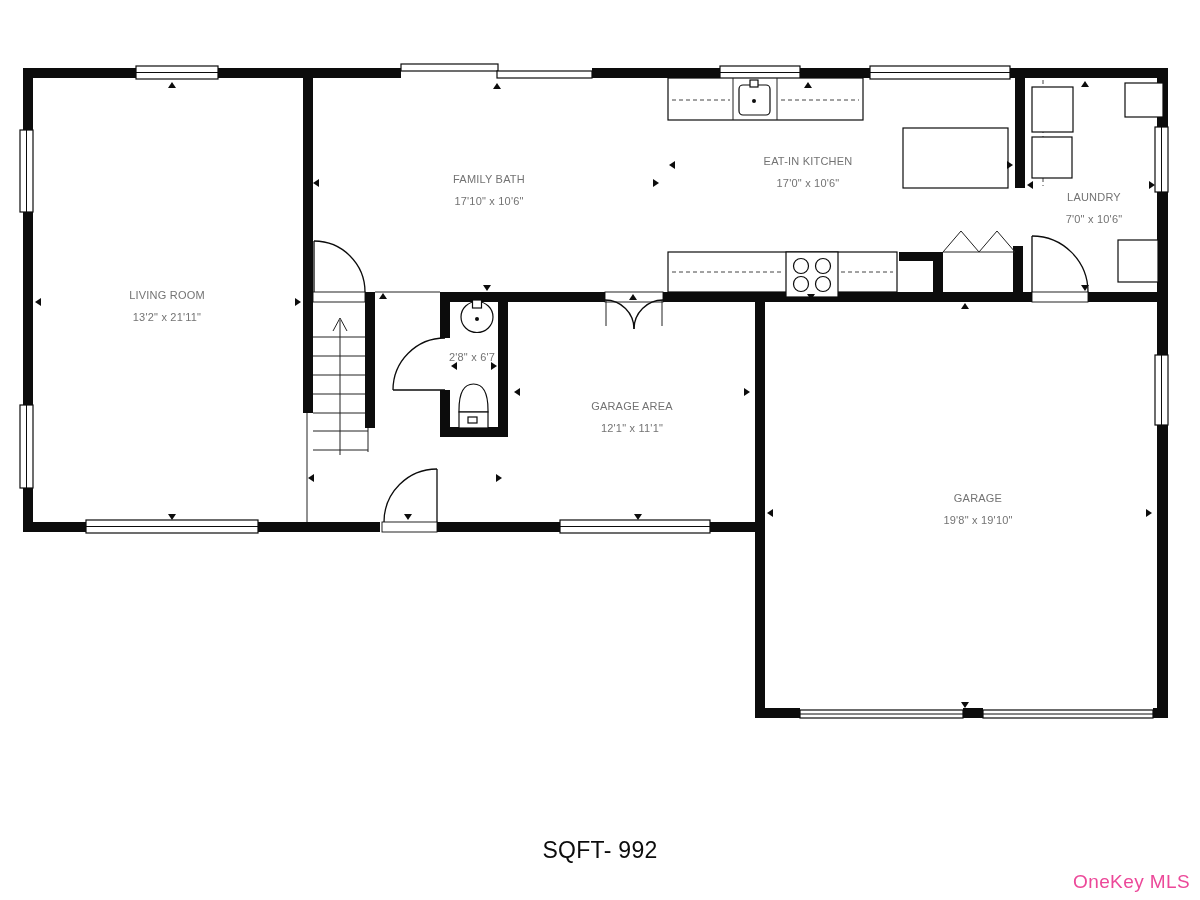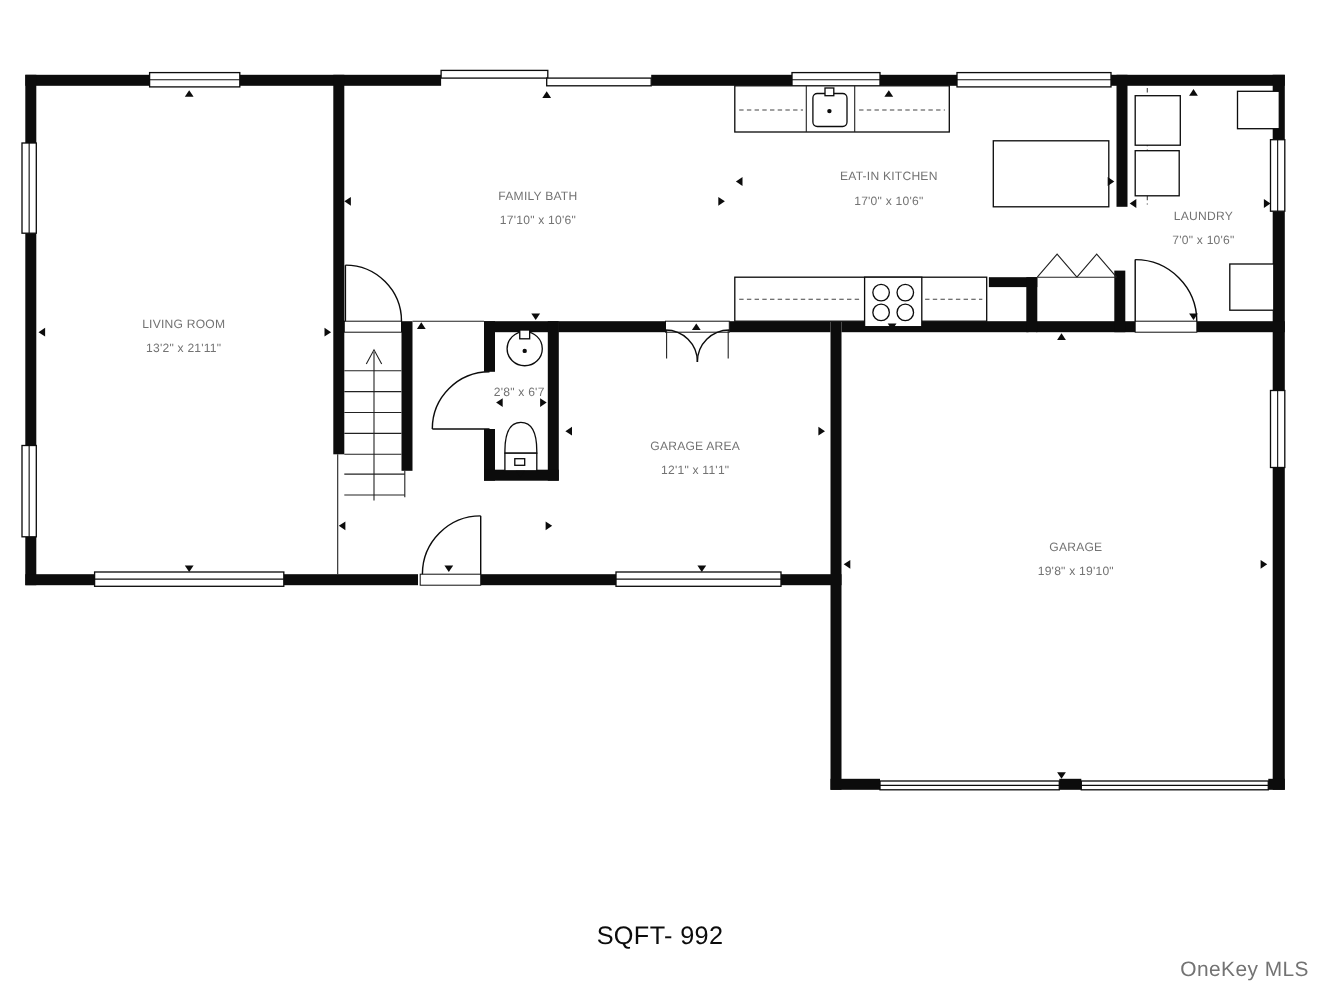--- a/index.html
+++ b/index.html
@@ -13,21 +13,21 @@
     color:#737373;font-size:11px;line-height:22px;letter-spacing:.2px;
   }
   .room-label .room-name{display:block;}
   .room-label .room-dims{display:block;}
   .sqft-label{
     position:absolute;left:490px;top:803px;width:220px;text-align:center;
     color:#0c0c0c;font-size:23px;letter-spacing:.3px;margin-top:34px;
   }
   .watermark{
     position:absolute;right:10px;bottom:7px;
-    color:#737373;font-size:19px;letter-spacing:.4px;
+    color:#ec4899;font-size:19px;letter-spacing:.4px;
   }
   .wall{fill:#0c0c0c;stroke:none;}
   .win{fill:#ffffff;stroke:#0c0c0c;stroke-width:1.2;}
   .winline{stroke:#0c0c0c;stroke-width:1;}
   .sill{fill:#ffffff;stroke:#0c0c0c;stroke-width:0.9;}
   .door{stroke:#0c0c0c;stroke-width:1.3;fill:none;}
   .thin{stroke:#222;stroke-width:1;fill:none;}
   .fix{stroke:#0c0c0c;stroke-width:1.2;fill:#ffffff;}
   .dash{stroke:#444;stroke-width:1;fill:none;stroke-dasharray:4 3;}
   .arrowhead{fill:#0c0c0c;stroke:none;}

